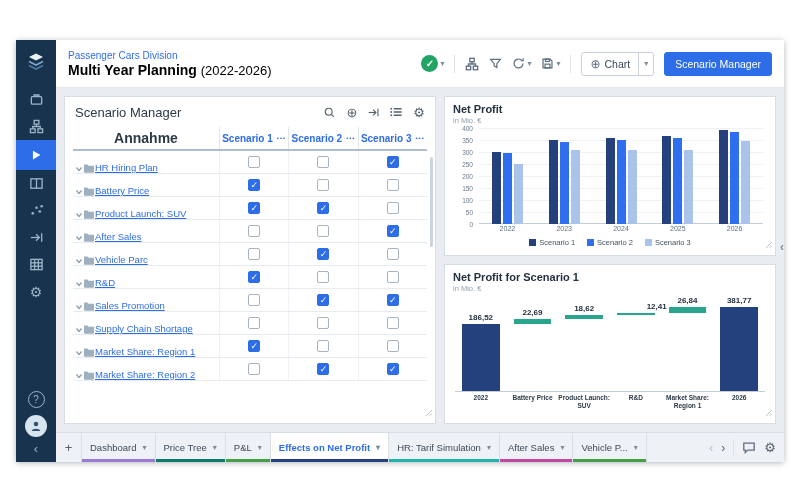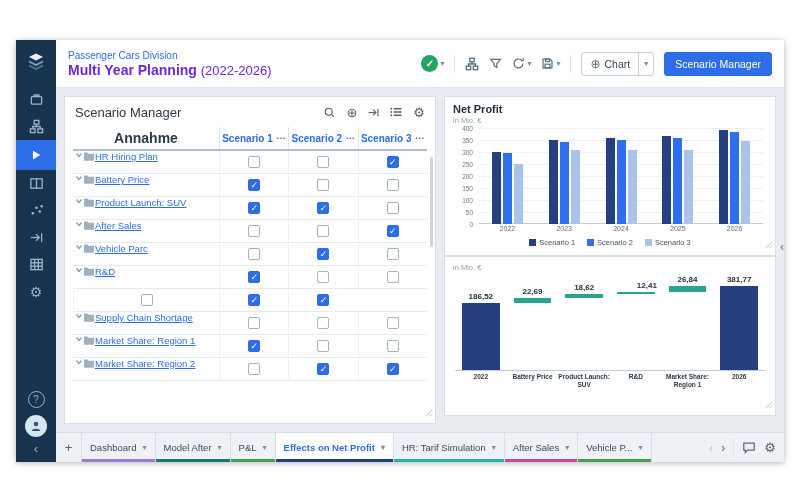--- a/index.html
+++ b/index.html
@@ -12,21 +12,21 @@
   .side-icon.active{background:#2e6de8;color:#fff;height:30px}
   .logo-icon{margin-bottom:12px;height:26px}
   .side-bottom{margin-top:auto;display:flex;flex-direction:column;align-items:center;gap:7px}
   .help-circle{width:17px;height:17px;border:1.3px solid #9db4c7;border-radius:50%;color:#9db4c7;font-size:10px;display:flex;align-items:center;justify-content:center}
   .avatar{width:22px;height:22px;border-radius:50%;background:#d7e5f0;display:flex;align-items:center;justify-content:center}
   .collapse-bottom{color:#9db4c7;font-size:13px;line-height:10px}
   
   .main{flex:1;display:flex;flex-direction:column;min-width:0}
   .topbar{height:48px;background:#fff;border-bottom:1px solid #e2e7ed;display:flex;align-items:center;padding:0 12px;gap:10px}
   .breadcrumb{font-size:10px;color:#2e6de8;line-height:13px}
-  .page-title{font-size:14px;font-weight:bold;color:#6d28d9;line-height:16px}
+  .page-title{font-size:14px;font-weight:bold;color:#000000;line-height:16px}
   .title-suffix{font-weight:normal;font-size:13px}
   .topbar-actions{margin-left:auto;display:flex;align-items:center;gap:10px;color:#5d6f82}
   .status-badge{width:17px;height:17px;border-radius:50%;background:#21a464;color:#fff;font-size:10px;display:flex;align-items:center;justify-content:center;font-weight:bold}
   .caret{font-size:8px;color:#7c8a99}
   .tb-icon{display:flex;align-items:center;gap:2px;cursor:pointer}
   .tb-icon svg{stroke:#5d6f82;fill:none;stroke-width:1.5}
   .vdiv{width:1px;height:18px;background:#dde3ea}
   .chart-btn{display:flex;align-items:center;height:24px;border:1px solid #c9d2dc;border-radius:3px;background:#fff;color:#3c4a59;font-size:10.5px;cursor:pointer}
   .chart-btn .seg1{display:flex;align-items:center;gap:4px;padding:0 8px;height:100%}
   .chart-btn .plus-glyph{font-size:12px;color:#5d6f82}
@@ -39,29 +39,29 @@
   .panel-head{height:30px;display:flex;align-items:center;padding:0 10px;gap:10px}
   .panel-title{font-size:13px;color:#2c3947;margin-right:auto}
   .ph-icon{color:#55626f;font-size:13px;display:flex;align-items:center;cursor:pointer}
   .ph-icon svg{stroke:#55626f;fill:none;stroke-width:1.4}
   .stable{margin:0 8px;}
   .thead{display:grid;grid-template-columns:146px 1fr 1fr 1fr;height:24px;border-bottom:2px solid #aebdcc;align-items:stretch}
   .th-a{display:flex;align-items:center;justify-content:center;font-size:14px;font-weight:bold;color:#2c3947}
   .th.scen{display:flex;align-items:center;justify-content:center;gap:4px;color:#2e6de8;font-size:10px;font-weight:bold;border-left:1px solid #dfe6ec;cursor:pointer}
   .dots{font-size:6px;letter-spacing:1px;color:#2e6de8}
   .trow{display:grid;grid-template-columns:146px 1fr 1fr 1fr;height:23px;border-bottom:1px solid #e6ebf0;align-items:stretch}
-  .label-cell{display:flex;align-items:flex-start;padding-left:2px;overflow:hidden}
+  .label-cell{display:flex;align-items:flex-end;padding-left:2px;overflow:hidden}
   .row-link{color:#2e6de8;font-size:9.5px;text-decoration:underline;white-space:nowrap;cursor:pointer}
   .check-cell{display:flex;align-items:center;justify-content:center;border-left:1px solid #eef2f6}
   .cb{width:12px;height:12px;border:1px solid #a6b2c0;border-radius:2px;background:#fff;color:#fff;font-size:9px;line-height:11px;text-align:center;cursor:pointer}
   .cb.checked{background:#2e6de8;border-color:#2e6de8}
   .panel-scrollbar{position:absolute;right:2px;top:60px;width:3px;height:90px;background:#ccd5de;border-radius:2px}
   .resize-glyph{position:absolute;right:2px;bottom:2px;color:#b9c4ce}
   
-  .charts-col{flex:1;display:flex;flex-direction:column;min-width:0}
+  .charts-col{flex:1;display:flex;flex-direction:column;gap:8px;min-width:0}
   .chart-card{height:160px;padding:6px 8px 4px;display:flex;flex-direction:column}
   .c-title{font-size:11px;font-weight:bold;color:#243140;line-height:13px}
   .c-sub{font-size:7.5px;color:#93a1b0;line-height:9px}
   .chart-body{position:relative;height:96px;margin-top:3px}
   .yaxis{position:absolute;left:0;top:0;bottom:0;width:24px}
   .ytick{position:absolute;right:4px;transform:translateY(-50%);font-size:6.5px;color:#6b7a8c}
   .plot{position:absolute;left:26px;right:4px;top:0;bottom:0;overflow:visible}
   .plot.noaxis{left:2px;right:2px;border-bottom:1px solid #c3cdd7}
   .gridline{position:absolute;left:0;right:0;height:1px;background:#edf0f4}
   .gridline.zero{background:#c3cdd7}
@@ -378,20 +378,29 @@
                   <span class="cb checked">✓</span>
                 </div>
                 <div class="check-cell">
                   <span class="cb"></span>
                 </div>
                 <div class="check-cell">
                   <span class="cb"></span>
                 </div>
               </div>
               <div class="trow">
+                <div class="label-cell">
+                  <svg width="8" height="8" viewBox="0 0 8 8">
+                    <path d="M1.5 2.5 L4 5.5 L6.5 2.5" stroke="#8a99ab" stroke-width="1.2" fill="none"></path>
+                  </svg>
+                  <svg width="12" height="10" viewBox="0 0 15 13">
+                    <path d="M1 2 h4.4 l1.4 1.7 H14 v8 a1 1 0 0 1 -1 1 H2 a1 1 0 0 1 -1 -1 Z" fill="#9fb0c0"></path>
+                  </svg>
+                  <a class="row-link">Sales Promotion</a>
+                </div>
                 <div class="check-cell">
                   <span class="cb"></span>
                 </div>
                 <div class="check-cell">
                   <span class="cb checked">✓</span>
                 </div>
                 <div class="check-cell">
                   <span class="cb checked">✓</span>
                 </div>
               </div>
@@ -531,31 +540,32 @@
               </span>
             </div>
           <div class="resize-glyph">
             <svg width="8" height="8" viewBox="0 0 8 8">
                 <path d="M7 1 L1 7 M7 4.5 L4.5 7" stroke="#b9c4ce" stroke-width="1"></path>
               </svg>
           </div>
         </section>
 
         <section class="panel chart-card" id="wf-card">
+          <div class="c-title">Net Profit for Scenario 1</div>
           <div class="c-sub">in Mio. €</div>
           <div class="chart-body">
             <div class="plot noaxis">
                 <div class="wbar" style="left: 7px; width: 37.6667px; bottom: 0px; height: 66.5464px; background: rgb(37, 65, 125);"></div>
                 <div class="wlab" style="left: 0px; width: 51.6667px; bottom: 68.5464px;">186,52</div>
                 <div class="wbar" style="left: 58.6667px; width: 37.6667px; bottom: 66.5464px; height: 5.01291px; background: rgb(42, 165, 141);"></div>
                 <div class="wlab" style="left: 51.6667px; width: 51.6667px; bottom: 73.5593px;">22,69</div>
                 <div class="wbar" style="left: 110.333px; width: 37.6667px; bottom: 71.5593px; height: 4.11372px; background: rgb(42, 165, 141);"></div>
                 <div class="wlab" style="left: 103.333px; width: 51.6667px; bottom: 77.673px;">18,62</div>
                 <div class="wbar" style="left: 162px; width: 37.6667px; bottom: 75.673px; height: 2.74174px; background: rgb(42, 165, 141);"></div>
-                <div class="wlab" style="left: 166px; width: 51.6667px; bottom: 80.4148px;">12,41</div>
+                <div class="wlab" style="left: 160px; width: 51.6667px; bottom: 80.4148px; text-align: right;">12,41</div>
                 <div class="wbar" style="left: 213.667px; width: 37.6667px; bottom: 78.4148px; height: 5.92977px; background: rgb(42, 165, 141);"></div>
                 <div class="wlab" style="left: 206.667px; width: 51.6667px; bottom: 86.3445px;">26,84</div>
                 <div class="wbar" style="left: 265.333px; width: 37.6667px; bottom: 0px; height: 84.3445px; background: rgb(37, 65, 125);"></div>
                 <div class="wlab" style="left: 258.333px; width: 51.6667px; bottom: 86.3445px;">381,77</div>
               </div>
           </div>
           <div class="xlabels2">
               <div class="xlab2">2022</div>
               <div class="xlab2">Battery Price</div>
               <div class="xlab2">Product Launch: SUV</div>
@@ -575,21 +585,21 @@
 
     <footer class="tabbar">
       <div class="add-tab">+</div>
       <div id="tabs" style="display:flex">
           <div class="tab">
             <span class="tab-label">Dashboard</span>
             <span class="caret">▾</span>
             <span class="tab-underline" style="background: rgb(155, 123, 212);"></span>
           </div>
           <div class="tab">
-            <span class="tab-label">Model After</span>
+            <span class="tab-label">Price Tree</span>
             <span class="caret">▾</span>
             <span class="tab-underline" style="background: rgb(14, 124, 107);"></span>
           </div>
           <div class="tab">
             <span class="tab-label">P&amp;L</span>
             <span class="caret">▾</span>
             <span class="tab-underline" style="background: rgb(67, 160, 71);"></span>
           </div>
           <div class="tab active">
             <span class="tab-label">Effects on Net Profit</span>

